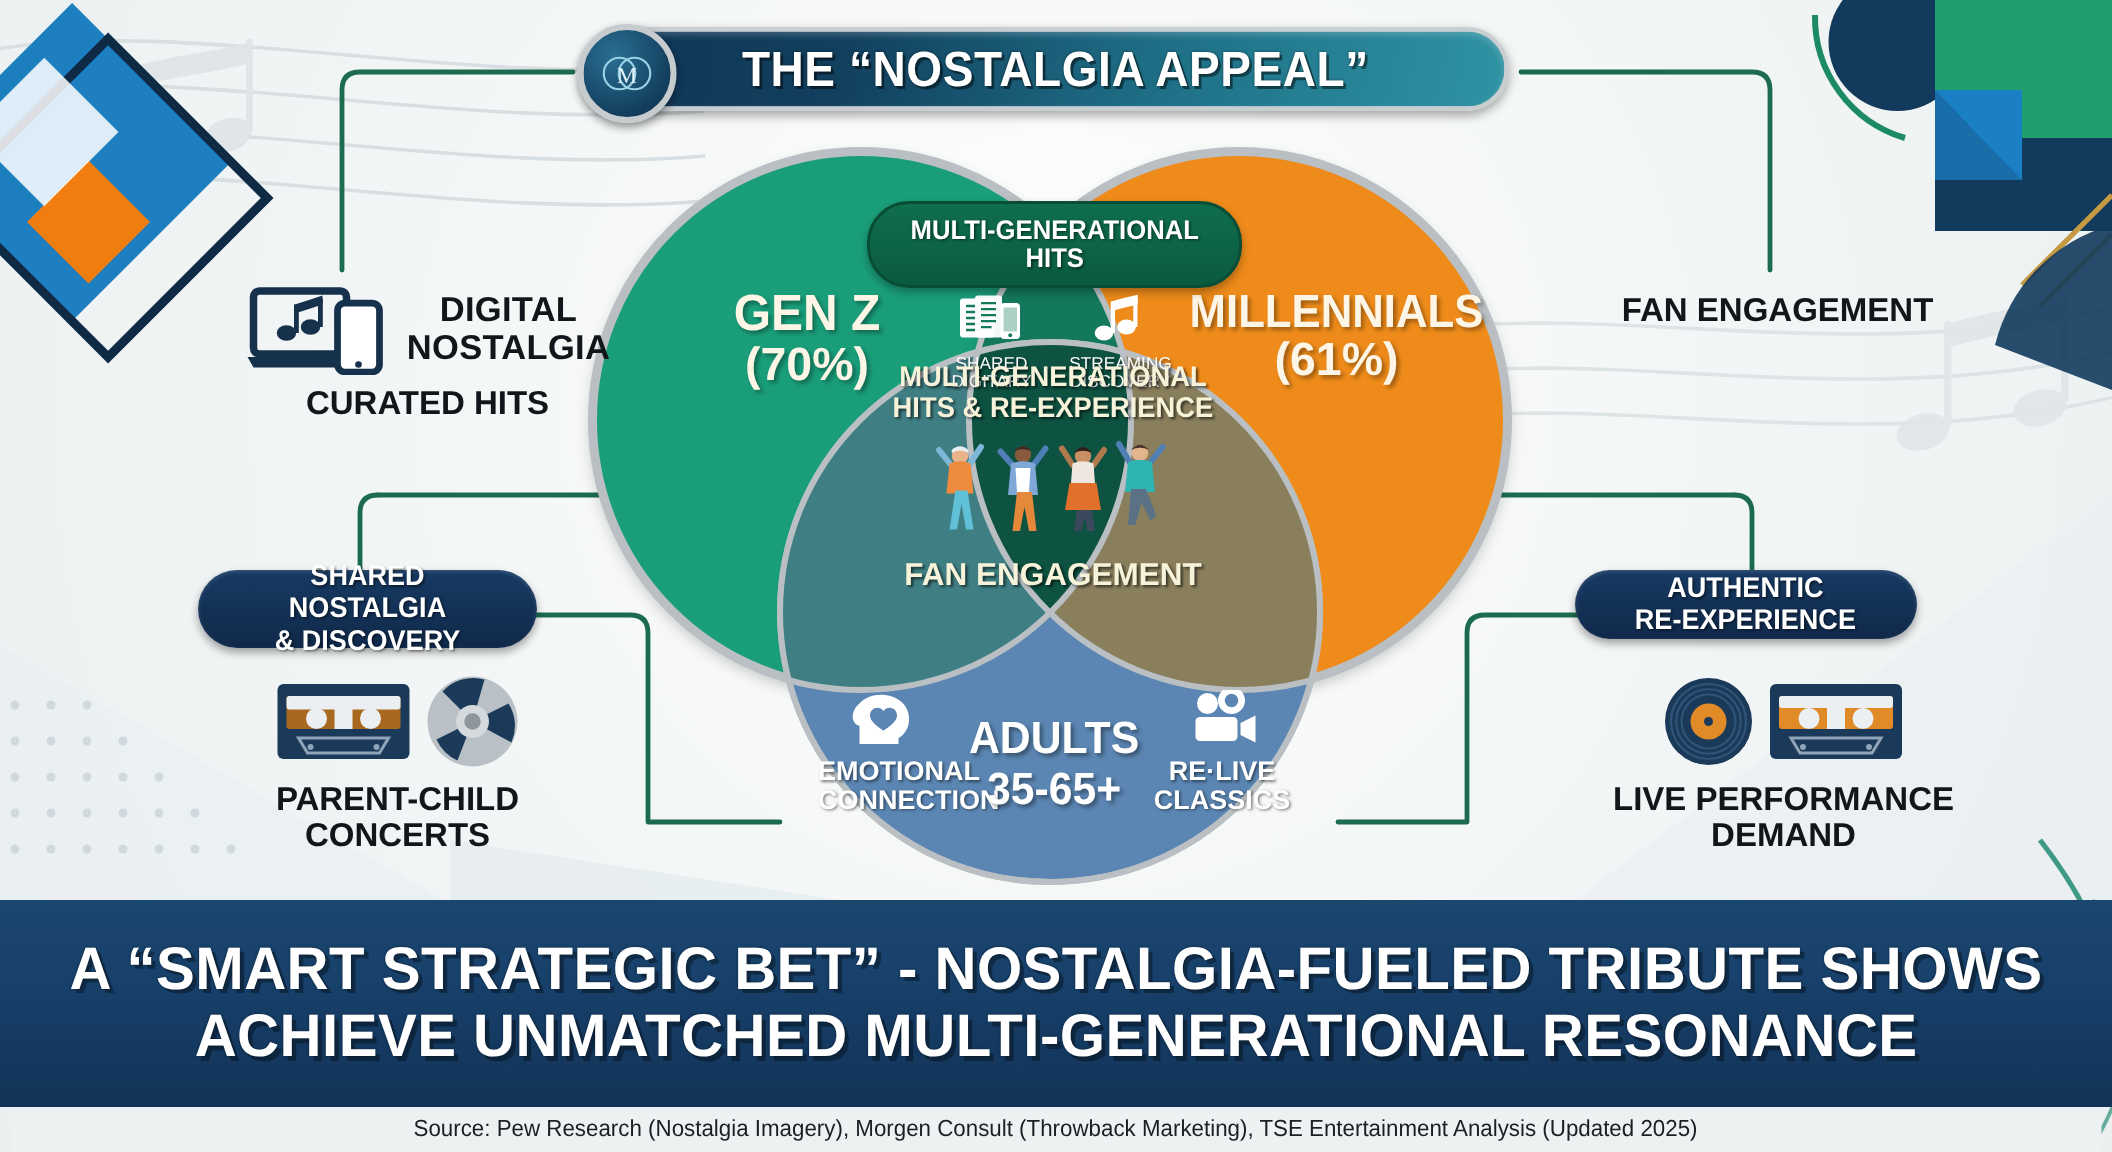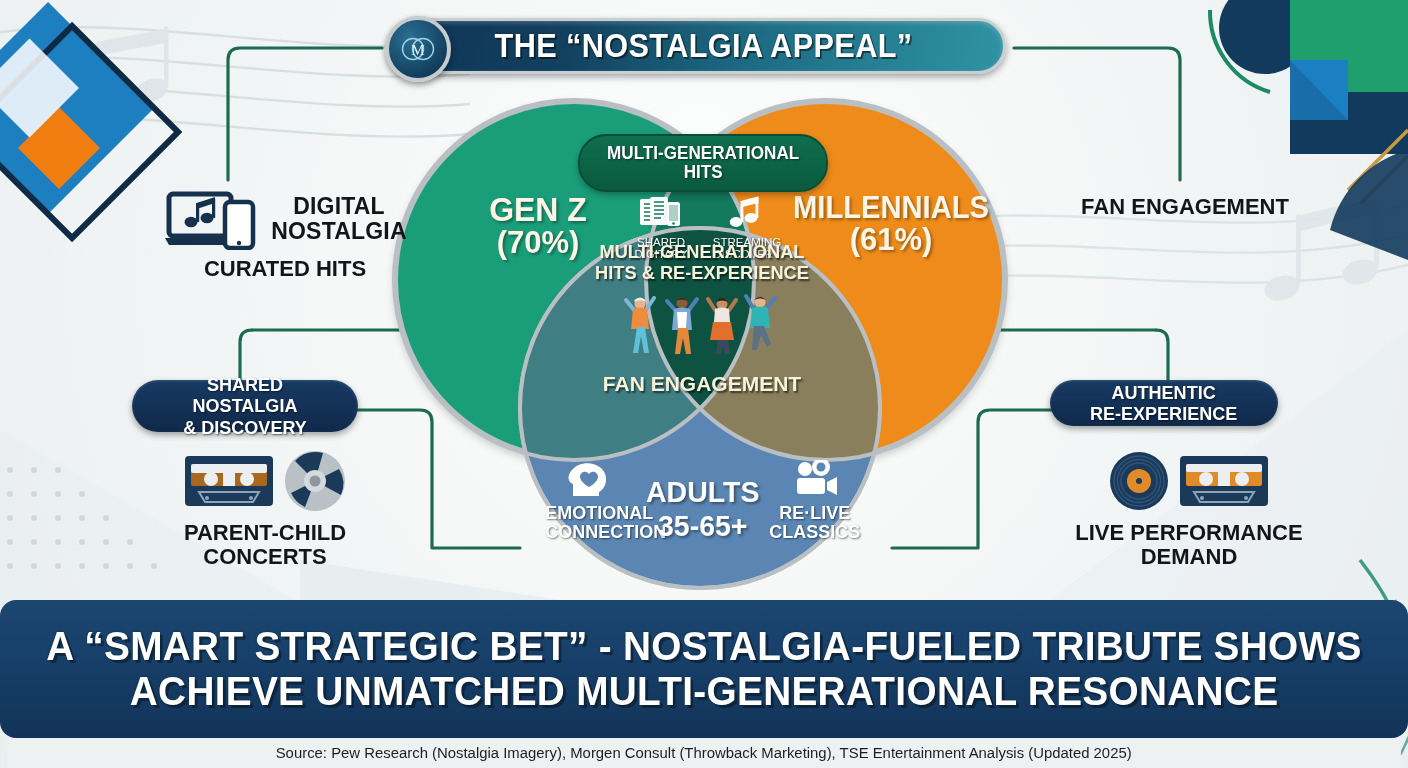--- a/index.html
+++ b/index.html
@@ -126,21 +126,20 @@
   .pill-dark span{ color:#fff; font-weight:bold; font-size:19px; text-align:center;
     line-height:1.12; transform:scaleX(.95); white-space:pre-line;
     text-shadow:1px 1px 2px rgba(0,0,0,.55); }
 
   
   .banner{
     position:absolute; left:0; top:600px; width:1408px; height:138px;
     background:linear-gradient(180deg,#1b466e 0%,#17406a 40%,#123357 100%);
     display:flex; flex-direction:column; align-items:center; justify-content:center;
     overflow:hidden;
-    border-radius:16px;
   }
   .banner-line{
     color:#ffffff; font-weight:bold; font-size:40px; line-height:1.12;
     letter-spacing:.3px; transform:scaleX(.97); text-align:center;
     text-shadow:3px 3px 0 rgba(0,0,0,.35), 0 0 2px rgba(0,0,0,.4);
     white-space:nowrap;
   }
   .source{
     position:absolute; left:0; top:738px; width:1408px; height:30px;
     background:#eef1f2;

